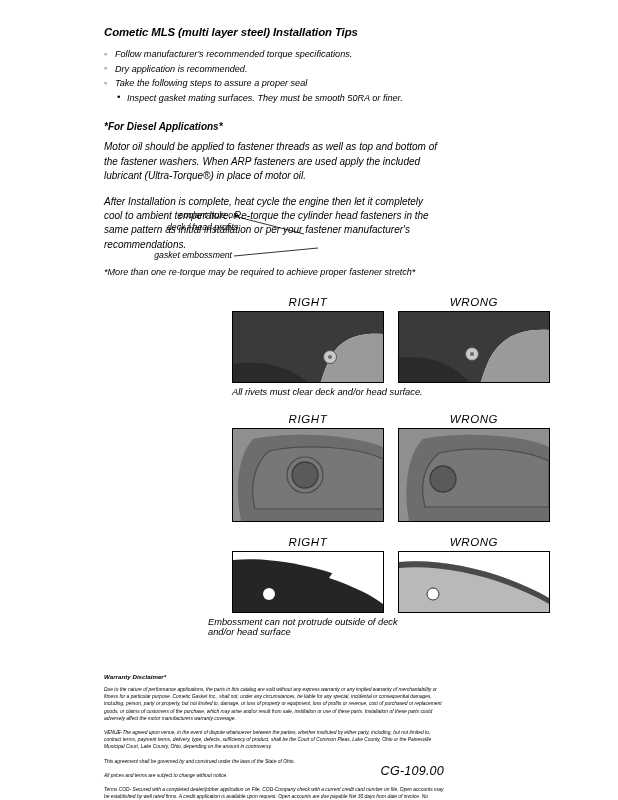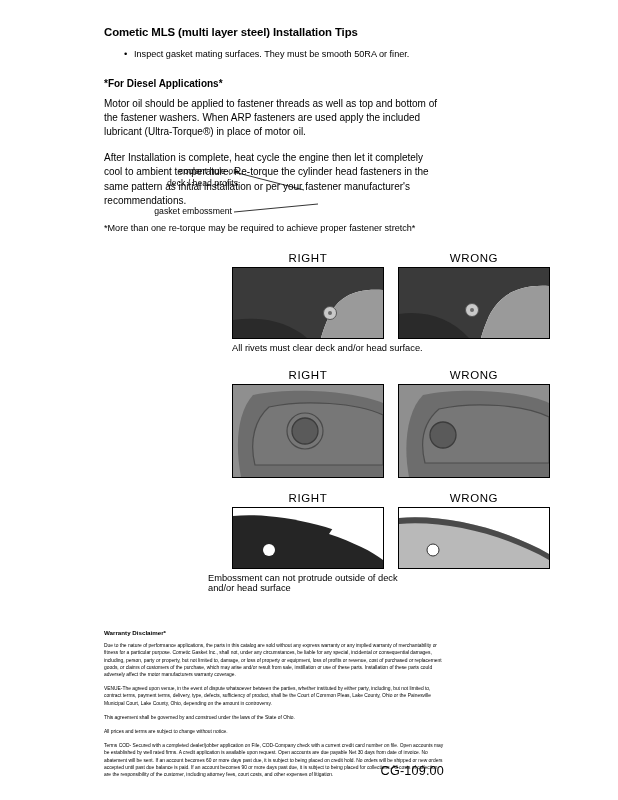--- a/index.html
+++ b/index.html
@@ -13,20 +13,21 @@
     font-family: "Liberation Sans", sans-serif;
     color: #000000;
     overflow: hidden;
   }
   .page {
     position: relative;
     width: 500px;
     height: 800px;
     box-sizing: border-box;
     padding: 26px 56px 0 104px;
+    font-style: italic;
   }
   .title {
     font-size: 11.4px;
     font-weight: bold;
     letter-spacing: -0.1px;
     margin: 0 0 9px 0;
   }
   .bullet-list {
     margin: 0;
     padding: 0;
@@ -39,21 +40,21 @@
     padding-left: 11px;
   }
   .bullet-list li::before {
     content: "\25E6";
     position: absolute;
     left: 0;
     top: -0.5px;
     font-size: 9.5px;
   }
   .sub-list {
-    margin: 7px;
+    margin: 0;
     padding: 0 0 0 13px;
     list-style: none;
   }
   .sub-list li {
     position: relative;
     font-size: 9.1px;
     line-height: 14.6px;
     padding-left: 10px;
   }
   .sub-list li::before {
@@ -156,20 +157,25 @@
     letter-spacing: 0.2px;
   }
 </style>
 </head>
 <body>
 
 <div class="page">
 
   <h1 class="title">Cometic MLS (multi layer steel) Installation Tips</h1>
 
+  <ul class="bullet-list">
+    <li>Follow manufacturer's recommended torque specifications.</li>
+    <li>Dry application is recommended.</li>
+    <li>Take the following steps to assure a proper seal</li>
+  </ul>
   <ul class="sub-list">
     <li>Inspect gasket mating surfaces.  They must be smooth 50RA or finer.</li>
   </ul>
 
   <h2 class="section-head">*For Diesel Applications*</h2>
   <p class="para">Motor oil should be applied to fastener threads as well as top and bottom of the fastener washers. When ARP fasteners are used apply the included lubricant (Ultra-Torque®) in place of motor oil.</p>
   <p class="para last">After Installation is complete, heat cycle the engine then let it completely cool to ambient temperature. Re-torque the cylinder head fasteners in the same pattern as initial installation or per your fastener manufacturer's recommendations.</p>
   <p class="note">*More than one re-torque may be required to achieve proper fastener stretch*</p>
 
   <div class="figures">

